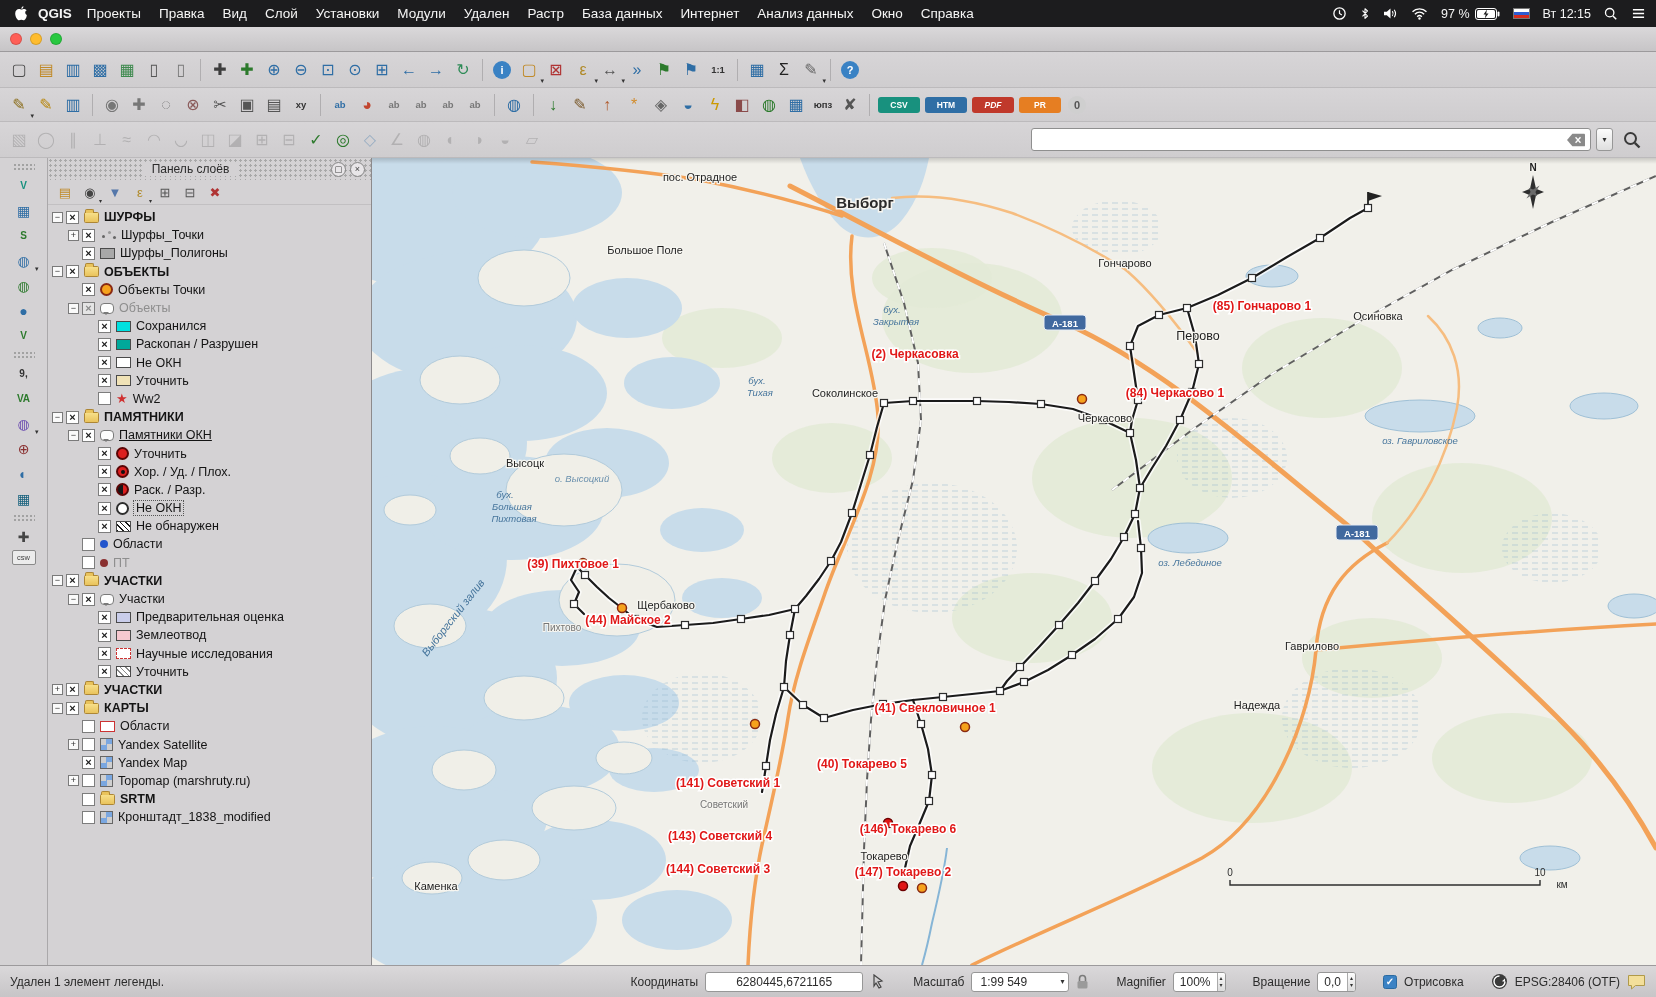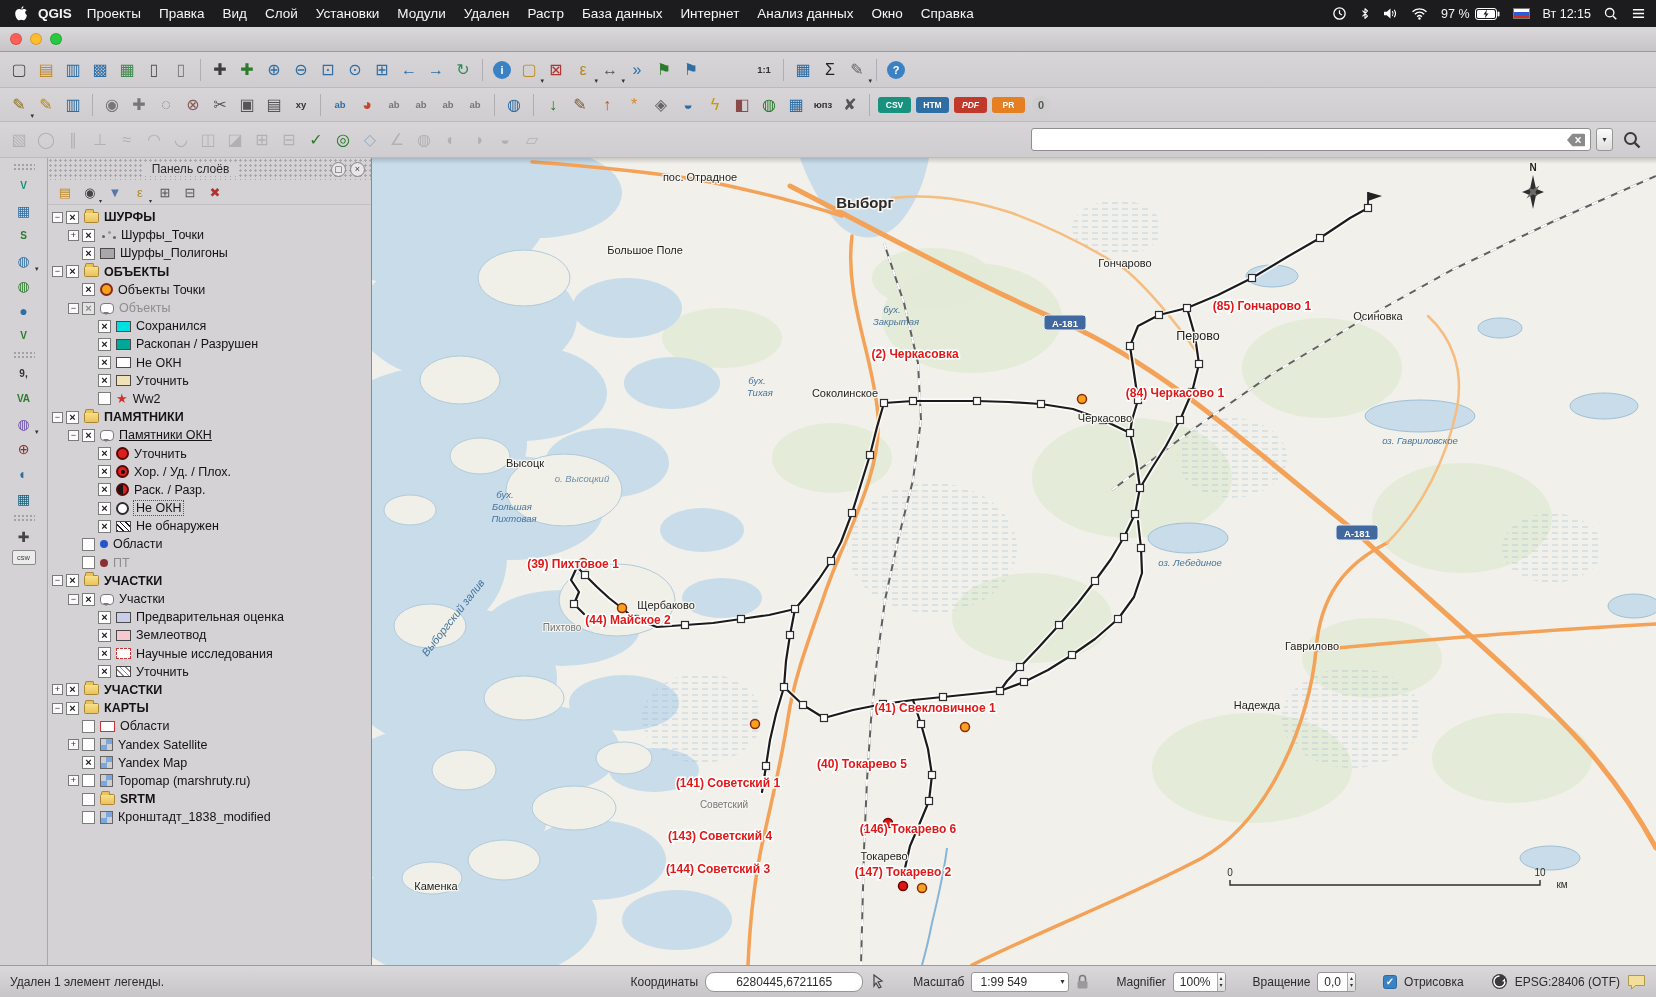--- a/index.html
+++ b/index.html
@@ -22,21 +22,21 @@
 .lights{display:flex;gap:8px;padding-left:10px;z-index:2}
 .light{width:12px;height:12px;border-radius:50%;border:1px solid rgba(0,0,0,.15)}
 .title-text{position:absolute;left:0;right:0;text-align:center;font-size:13px;color:#3a3a3a}
 
 
 .tb-row{display:flex;align-items:center;padding:2px 6px;border-bottom:1px solid #bcbabc;background:linear-gradient(#d7d5d7,#cfcdcf);gap:1px;flex:none}
 #row1{height:36px}#row2{height:34px}#row3{height:36px}
 .tb-btn{width:26px;height:26px;display:flex;align-items:center;justify-content:center;font-size:16px;position:relative;border-radius:4px;flex:none;cursor:default}
 .tb-btn.txt{font-size:9.5px;font-weight:bold}
 .tb-btn.round{width:18px;height:18px;border-radius:50%;font-size:11px;font-weight:bold;margin:0 4px}
-.tb-btn.badge{width:33px;height:16px;border-radius:3px;font-size:8.5px;font-weight:bold;margin:0 2px}
+.tb-btn.badge{width:42px;height:16px;border-radius:3px;font-size:8.5px;font-weight:bold;margin:0 2px}
 .tb-btn.dis{opacity:.35}
 .tb-btn .dd{position:absolute;right:-2px;bottom:-2px;font-size:7px;color:#333}
 .tb-sep{width:1px;height:22px;background:#b0aeb0;margin:0 5px;flex:none}
 .search-wrap{margin-left:auto;display:flex;align-items:center;gap:5px;padding-right:4px}
 .search-input{width:560px;height:23px;border:1px solid #8f8f8f;border-radius:3px;background:#fff;position:relative;display:flex;align-items:center}
 .search-input input{border:none;outline:none;flex:1;height:100%;font-size:12px;padding:0 26px 0 8px;background:transparent;font-family:"Liberation Sans",sans-serif}
 .clear-ico{position:absolute;right:5px;top:4px}
 .combo-btn{width:17px;height:23px;border:1px solid #979797;background:linear-gradient(#fdfdfd,#dedede);border-radius:3px;font-size:8px;display:flex;align-items:center;justify-content:center;color:#333}
 .search-btn{width:28px;height:26px;display:flex;align-items:center;justify-content:center}
 
@@ -120,21 +120,21 @@
 .t-waterRot{font-size:11px;font-style:italic;fill:#46759c}
 .t-red{font-size:12px;font-weight:bold;fill:#e01818;stroke:#ffffff;stroke-width:3px;paint-order:stroke}
 .sb-line{fill:none;stroke:#2e2e2e;stroke-width:1.4}
 .sb-text{font-size:10px;fill:#2e2e2e}
 .compass-n{font-size:10px;font-weight:bold;fill:#222;stroke:#f6f5f0;stroke-width:2px;paint-order:stroke}
 
 
 .statusbar{height:32px;background:linear-gradient(#dad8da,#c7c5c7);border-top:1px solid #9c9a9c;display:flex;align-items:center;font-size:12px;color:#2c2c2c;padding:0 10px;gap:7px;flex:none}
 .sb-msg{margin-right:auto}
 .sb-label{white-space:nowrap}
-.sb-input{height:20px;border:1px solid #979797;background:#fff;border-radius:9px;display:flex;align-items:center;justify-content:center;font-size:12px;padding:0 22px;white-space:nowrap}
+.sb-input{height:20px;border:1px solid #979797;background:#fff;border-radius:3px;display:flex;align-items:center;justify-content:center;font-size:12px;padding:0 22px;white-space:nowrap}
 .coords{width:158px}
 .sb-combo{height:20px;border:1px solid #979797;background:#fff;border-radius:3px;display:flex;align-items:center;font-size:12px;padding:0 4px 0 8px;gap:6px;width:98px;justify-content:space-between}
 .sb-combo .caret{font-size:8px;color:#333}
 .spin{display:flex;height:20px;border:1px solid #979797;border-radius:3px;background:#fff;overflow:hidden}
 .spin-val{display:flex;align-items:center;padding:0 6px;font-size:12px}
 .spin-btns{display:flex;flex-direction:column;font-size:6px;line-height:7px;border-left:1px solid #aaa;padding:1px 2px;background:linear-gradient(#fdfdfd,#dcdcdc);color:#333;justify-content:center}
 .sb-check{width:14px;height:14px;background:#3b82c4;border:1px solid #2a6aa0;border-radius:2.5px;color:#fff;font-size:10px;line-height:12px;text-align:center;font-weight:bold}
 .gap-l{margin-left:20px}
 </style>
 </head>
@@ -234,21 +234,21 @@
       <div class="tb-btn" style="color: rgb(46, 139, 87);">↻</div>
       <span class="tb-sep"></span>
       <div class="tb-btn round" style="color: rgb(255, 255, 255); background: rgb(58, 130, 196);">i</div>
       <div class="tb-btn" style="color: rgb(192, 138, 40);">▢<span class="dd">▾</span></div>
       <div class="tb-btn" style="color: rgb(176, 52, 52);">⊠</div>
       <div class="tb-btn" style="color: rgb(176, 138, 40);">ε<span class="dd">▾</span></div>
       <div class="tb-btn" style="color: rgb(85, 85, 85);">↔<span class="dd">▾</span></div>
       <div class="tb-btn" style="color: rgb(47, 110, 165);">»</div>
       <div class="tb-btn" style="color: rgb(44, 122, 44);">⚑</div>
       <div class="tb-btn" style="color: rgb(47, 110, 165);">⚑</div>
-      <div class="tb-btn txt" style="color: rgb(51, 51, 51); margin-left: 46px;">1:1</div>
+      <div class="tb-btn txt" style="color: rgb(51, 51, 51);">1:1</div>
       <span class="tb-sep"></span>
       <div class="tb-btn" style="color: rgb(47, 110, 165);">▦</div>
       <div class="tb-btn" style="color: rgb(34, 34, 34);">Σ</div>
       <div class="tb-btn" style="color: rgb(102, 102, 102);">✎<span class="dd">▾</span></div>
       <span class="tb-sep"></span>
       <div class="tb-btn round" style="color: rgb(255, 255, 255); background: rgb(58, 130, 196);">?</div>
     </div>
   <div class="tb-row" id="row2">
       <div class="tb-btn" style="color: rgb(138, 109, 26);">✎<span class="dd">▾</span></div>
       <div class="tb-btn" style="color: rgb(184, 134, 11);">✎</div>

